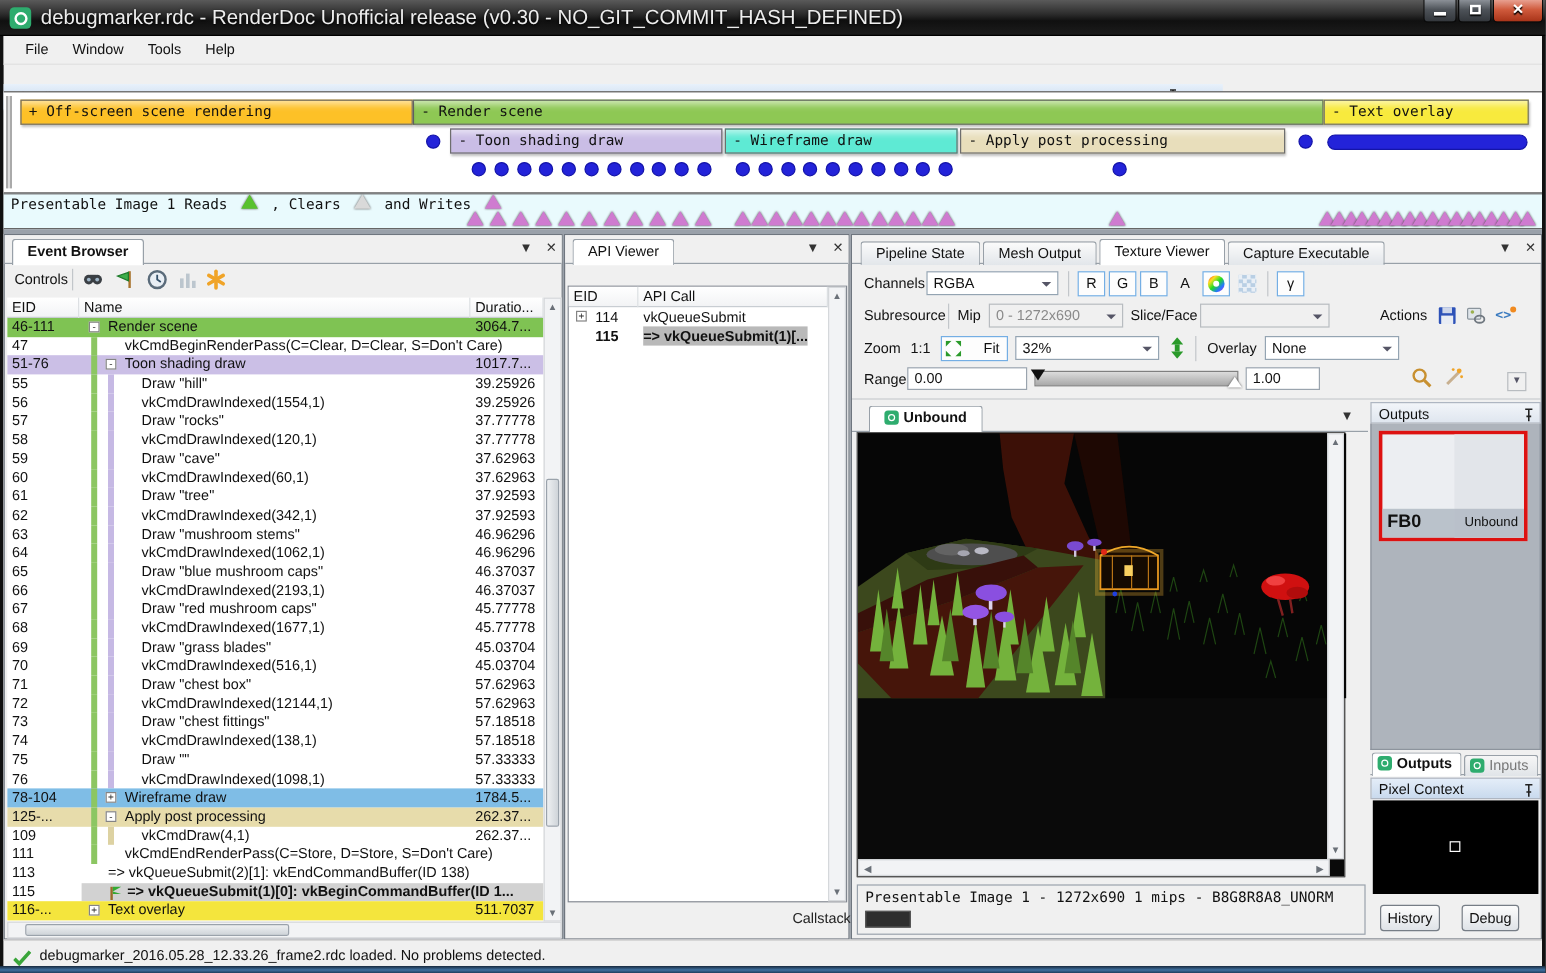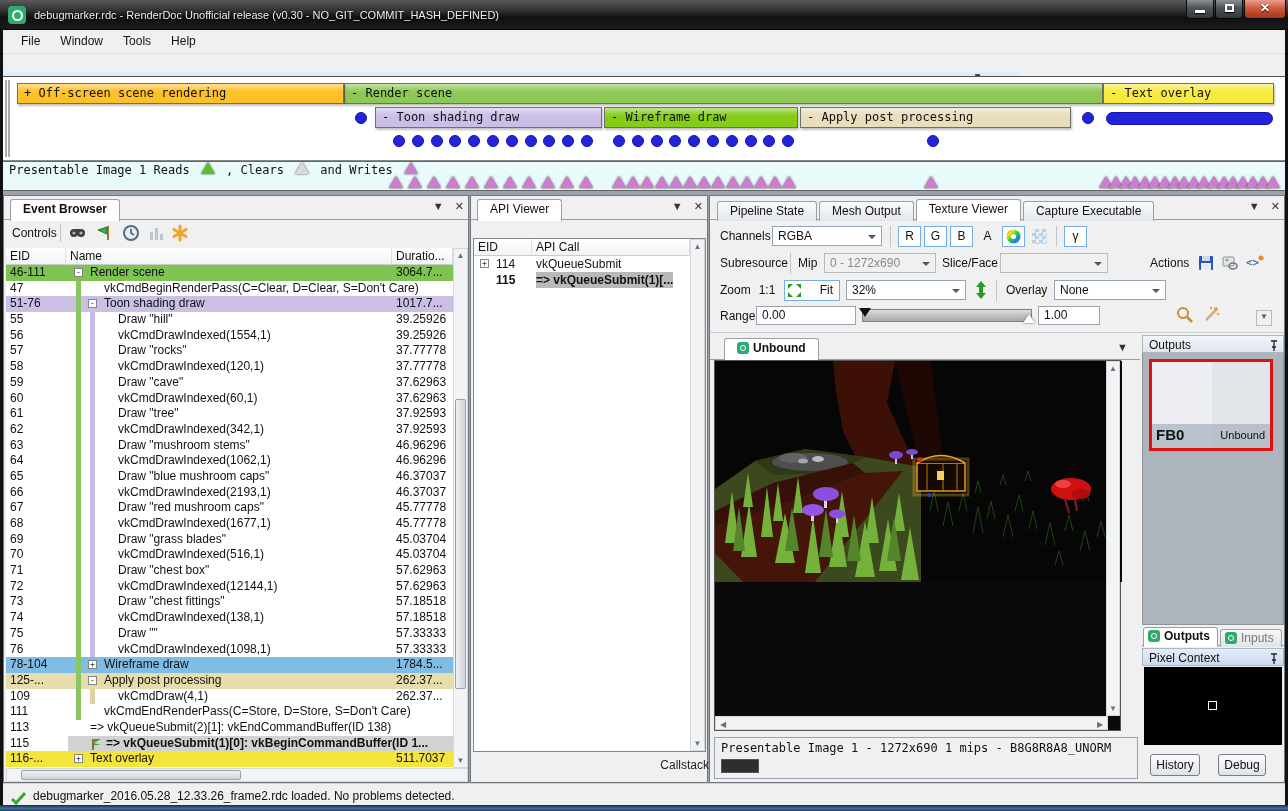--- a/index.html
+++ b/index.html
@@ -9,21 +9,21 @@
   .abs{position:absolute;}
   .mono{font-family:"DejaVu Sans Mono",monospace;}
 
   
   .titlebar{left:0;top:0;width:1288px;height:30px;
             background:linear-gradient(#5a5a5a,#2d2d2d 40%,#101010 60%,#1c1c1c);
             border-bottom:1px solid #000;}
   .rd-logo{width:18px;height:18px;border-radius:4px;background:#2eac6e;position:relative;display:inline-block;}
   .rd-logo::after{content:"";position:absolute;left:4px;top:4px;width:7px;height:7px;
                   border:2px solid #fff;border-radius:50%;}
-  .title-text{color:#ededed;font-size:11px;line-height:30px;white-space:nowrap;text-shadow:0 1px 2px #000;}
+  .title-text{color:#ededed;font-size:17px;line-height:30px;white-space:nowrap;text-shadow:0 1px 2px #000;}
   .winbtn{top:0;height:19px;border:1px solid #0a0a0a;border-top:none;border-radius:0 0 4px 4px;
           background:linear-gradient(#8b9097,#4d5258 45%,#33373c);text-align:center;color:#fff;}
   .winbtn.close{background:linear-gradient(#e8a090,#cf5a3c 45%,#a83318);}
   .glyph-min{display:inline-block;width:10px;height:3px;background:#fff;margin-top:10px;box-shadow:0 1px 1px #000;}
   .glyph-max{display:inline-block;width:9px;height:8px;border:2px solid #fff;margin-top:4px;box-shadow:0 1px 1px #000;}
   .glyph-close{font-size:12px;font-weight:bold;line-height:17px;text-shadow:0 1px 1px #000;}
 
   
   .content{left:3px;top:30px;width:1282px;height:777px;background:#f0f0f0;}
   .menubar{left:0;top:0;width:1282px;height:24px;background:#f0f0f0;border-bottom:1px solid #e0e0e0;padding-left:8px;}
@@ -165,21 +165,21 @@
           </svg>
       </span>
       <span class="abs" style="right:14px;top:0;font-size:13px;">✕</span>
     </div>
 
     <div class="abs tl-body">
         <div class="tl-bar" style="left: 341px; top: 6px; width: 759px; background-color: rgb(142, 200, 84);">- Render scene</div>
         <div class="tl-bar" style="left: 14px; top: 6px; width: 327px; background-color: rgb(253, 193, 39);">+ Off-screen scene rendering</div>
         <div class="tl-bar" style="left: 1100px; top: 6px; width: 171px; background-color: rgb(248, 234, 61);">- Text overlay</div>
         <div class="tl-bar" style="left: 372px; top: 30px; width: 227px; background-color: rgb(202, 189, 230);">- Toon shading draw</div>
-        <div class="tl-bar" style="left: 601px; top: 30px; width: 194px; background-color: #84cc16;">- Wireframe draw</div>
+        <div class="tl-bar" style="left: 601px; top: 30px; width: 194px; background-color: #5eead4;">- Wireframe draw</div>
         <div class="tl-bar" style="left: 797px; top: 30px; width: 271px; background-color: rgb(232, 222, 187);">- Apply post processing</div>
         <div class="tl-dot" style="left: 390px; top: 58px;"></div>
         <div class="tl-dot" style="left: 408.8px; top: 58px;"></div>
         <div class="tl-dot" style="left: 427.6px; top: 58px;"></div>
         <div class="tl-dot" style="left: 446.4px; top: 58px;"></div>
         <div class="tl-dot" style="left: 465.2px; top: 58px;"></div>
         <div class="tl-dot" style="left: 484px; top: 58px;"></div>
         <div class="tl-dot" style="left: 502.8px; top: 58px;"></div>
         <div class="tl-dot" style="left: 521.6px; top: 58px;"></div>
         <div class="tl-dot" style="left: 540.4px; top: 58px;"></div>

